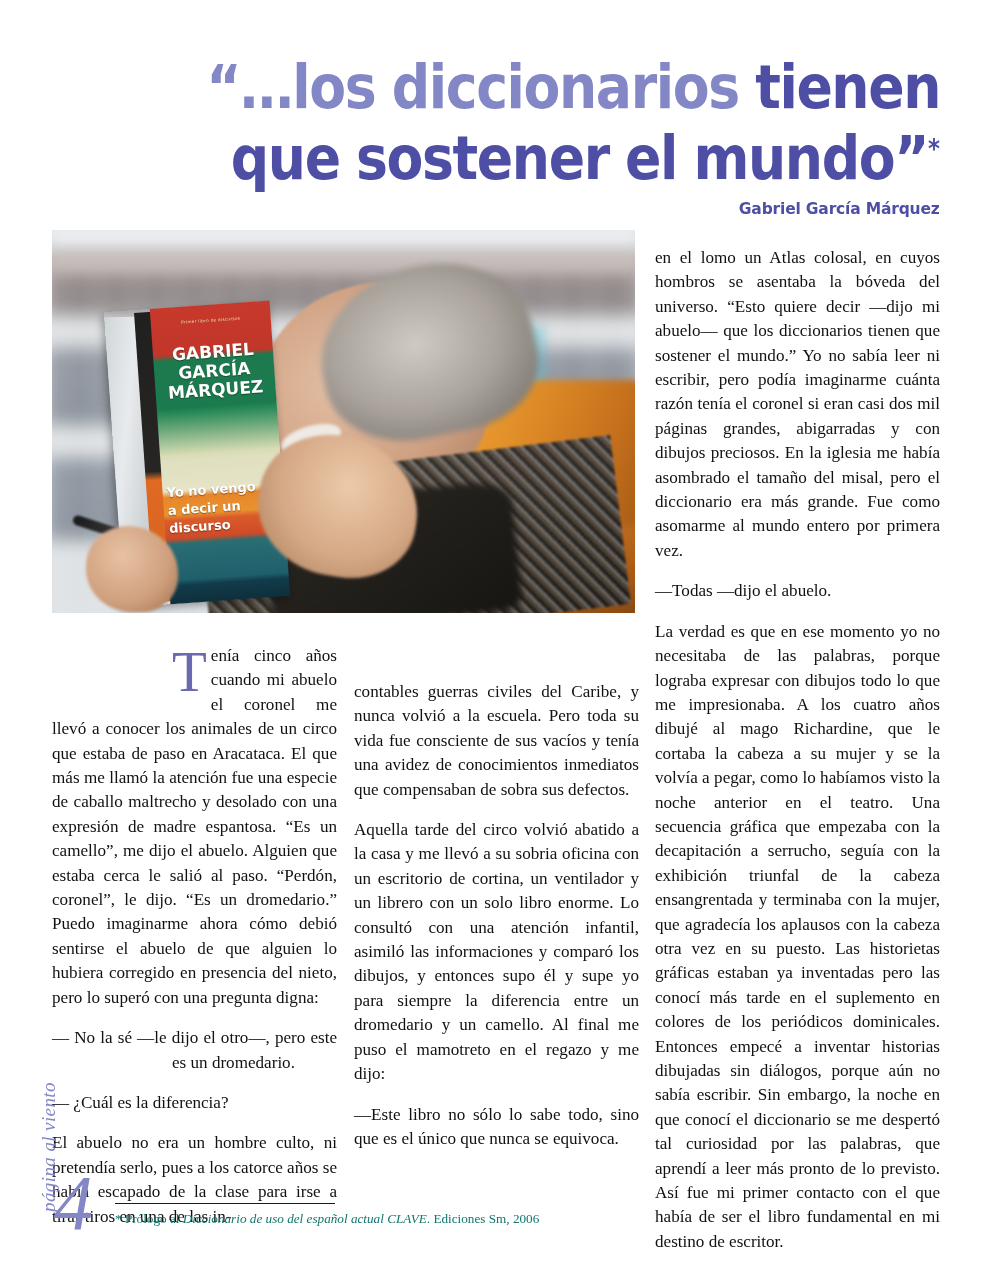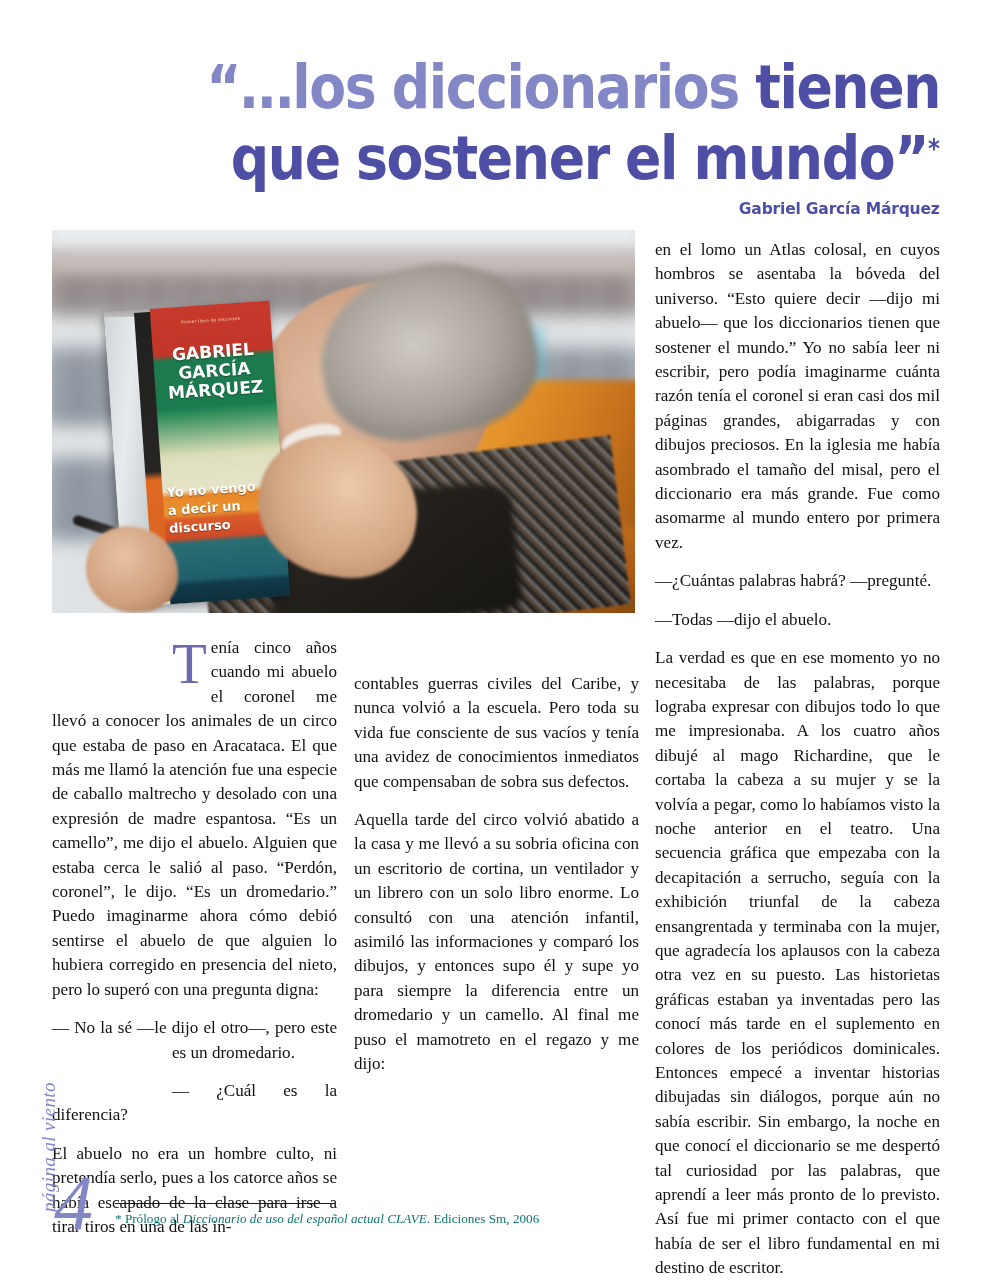--- a/index.html
+++ b/index.html
@@ -252,21 +252,21 @@
 
   
   .col {
     position: absolute;
     font-size: 17.1px;
     line-height: 24.4px;
     text-align: justify;
     text-justify: inter-word;
     hyphens: manual;
   }
-  .col p { margin: 8px 0 14px 0; }
+  .col p { margin: 16px 0 14px 0; }
   .col p:last-child { margin-bottom: 0; }
 
   .col-1 { left: 52px;  top: 628px; width: 285px; }
   .col-2 { left: 354px; top: 664px; width: 285px; }
   .col-3 { left: 655px; top: 230px; width: 285px; }
 
   .dropcap-para { position: relative; }
   .dropcap {
     float: left;
     font-size: 57px;
@@ -380,25 +380,25 @@
   <div class="shape-left"></div>
   <p class="dropcap-para"><span class="dropcap">T</span><span>enía cinco años cuando mi abuelo el coronel me llevó a conocer los animales de un circo que estaba de paso en Aracataca. El que más me llamó la atención fue una especie de caballo maltrecho y desolado con una expresión de madre espantosa. “Es un camello”, me dijo el abuelo. Alguien que estaba cerca le salió al paso. “Perdón, coronel”, le dijo. “Es un dromedario.” Puedo imaginarme ahora cómo debió sentirse el abuelo de que alguien lo hubiera corregido en presencia del nieto, pero lo superó con una pregunta digna:</span></p>
   <p>— No la sé —le dijo el otro—, pero este es un dromedario.</p>
   <p>— ¿Cuál es la diferencia?</p>
   <p>El abuelo no era un hombre culto, ni pretendía serlo, pues a los catorce años se había escapado de la clase para irse a tirar tiros en una de las in-</p>
 </div>
 
 <div class="col col-2">
   <p>contables guerras civiles del Caribe, y nunca volvió a la escuela. Pero toda su vida fue consciente de sus vacíos y tenía una avidez de conocimientos inmediatos que compensaban de sobra sus defectos.</p>
   <p>Aquella tarde del circo volvió abatido a la casa y me llevó a su sobria oficina con un escritorio de cortina, un ventilador y un librero con un solo libro enorme. Lo consultó con una atención infantil, asimiló las informaciones y comparó los dibujos, y entonces supo él y supe yo para siempre la diferencia entre un dromedario y un camello. Al final me puso el mamotreto en el regazo y me dijo:</p>
+  <p>—Este libro no sólo lo sabe todo, sino que es el único que nunca se equivoca.</p>
 </div>
 
 <div class="col col-3">
   <p>en el lomo un Atlas colosal, en cuyos hombros se asentaba la bóveda del universo. “Esto quiere decir —dijo mi abuelo— que los diccionarios tienen que sostener el mundo.” Yo no sabía leer ni escribir, pero podía imaginarme cuánta razón tenía el coronel si eran casi dos mil páginas grandes, abigarradas y con dibujos preciosos. En la iglesia me había asombrado el tamaño del misal, pero el diccionario era más grande. Fue como asomarme al mundo entero por primera vez.</p>
-  <p>—¿Cuántas palabras habrá? —pregunté.</p>
   <p>—Todas —dijo el abuelo.</p>
   <p>La verdad es que en ese momento yo no necesitaba de las palabras, porque lograba expresar con dibujos todo lo que me impresionaba. A los cuatro años dibujé al mago Richardine, que le cortaba la cabeza a su mujer y se la volvía a pegar, como lo habíamos visto la noche anterior en el teatro. Una secuencia gráfica que empezaba con la decapitación a serrucho, seguía con la exhibición triunfal de la cabeza ensangrentada y terminaba con la mujer, que agradecía los aplausos con la cabeza otra vez en su puesto. Las historietas gráficas estaban ya inventadas pero las conocí más tarde en el suplemento en colores de los periódicos dominicales. Entonces empecé a inventar historias dibujadas sin diálogos, porque aún no sabía escribir. Sin embargo, la noche en que conocí el diccionario se me despertó tal curiosidad por las palabras, que aprendí a leer más pronto de lo previsto. Así fue mi primer contacto con el que había de ser el libro fundamental en mi destino de escritor.</p>
 </div>
 
 <div class="page-number">4</div>
 <div class="vertical-label">página al viento</div>
 <div class="footnote-rule"></div>
 <div class="footnote">
   <span>*</span><span> Prólogo al </span><span class="fn-italic">Diccionario de uso del español actual CLAVE</span><span>. Ediciones Sm, 2006</span>
 </div>

